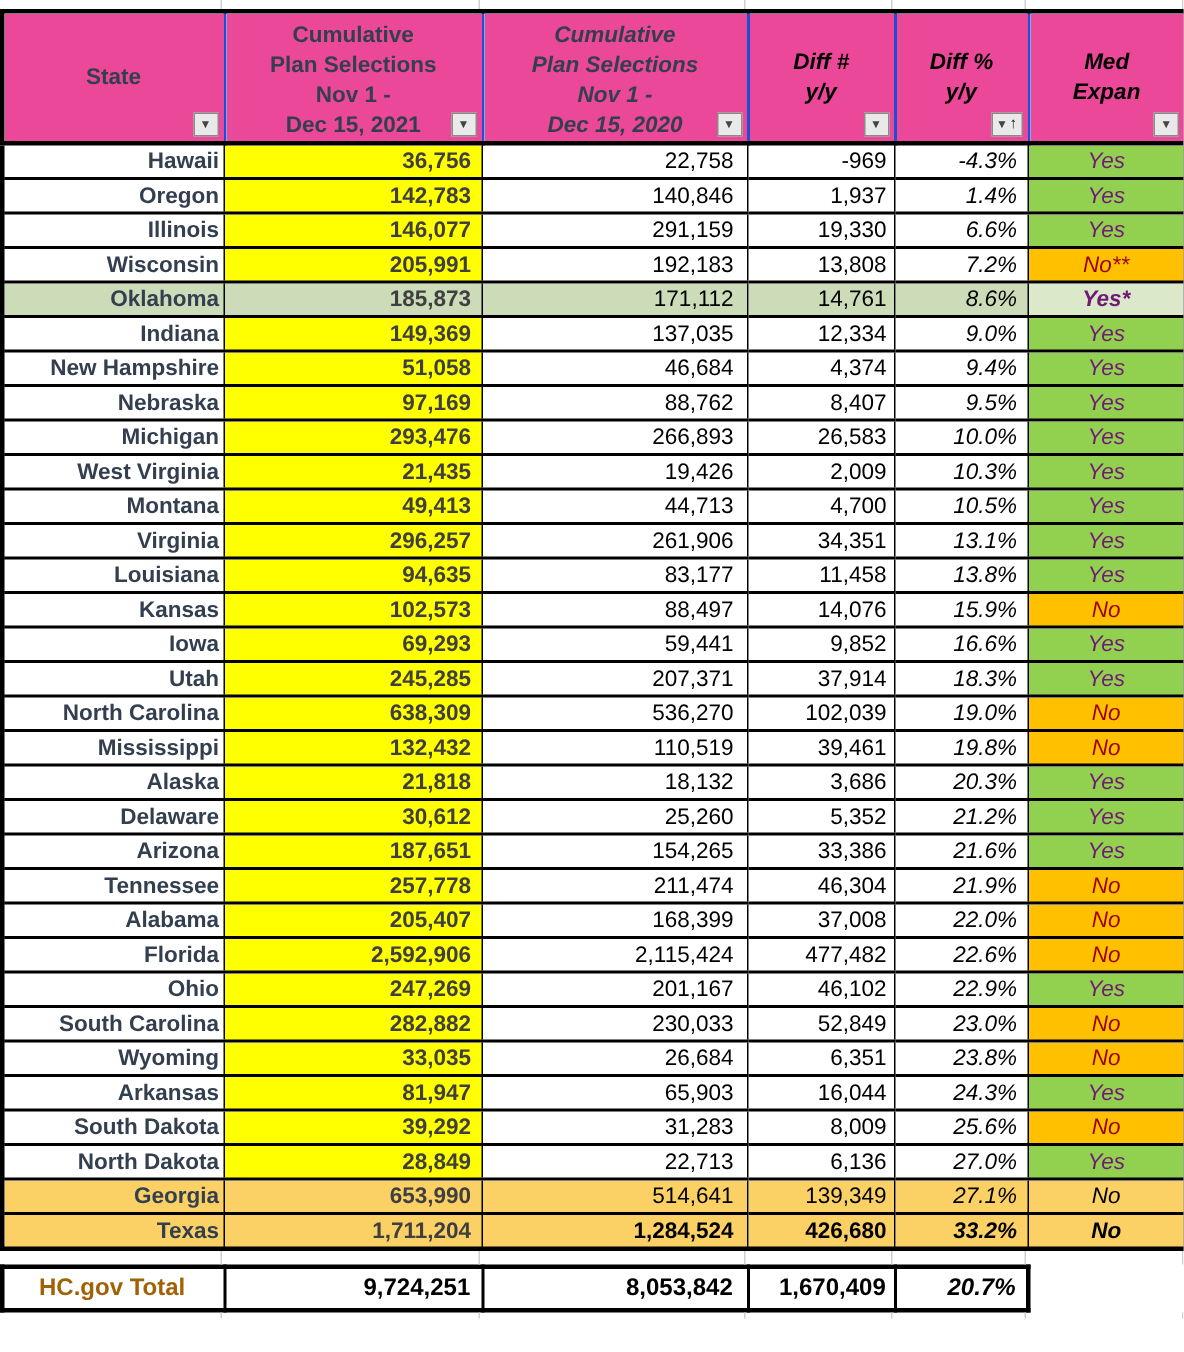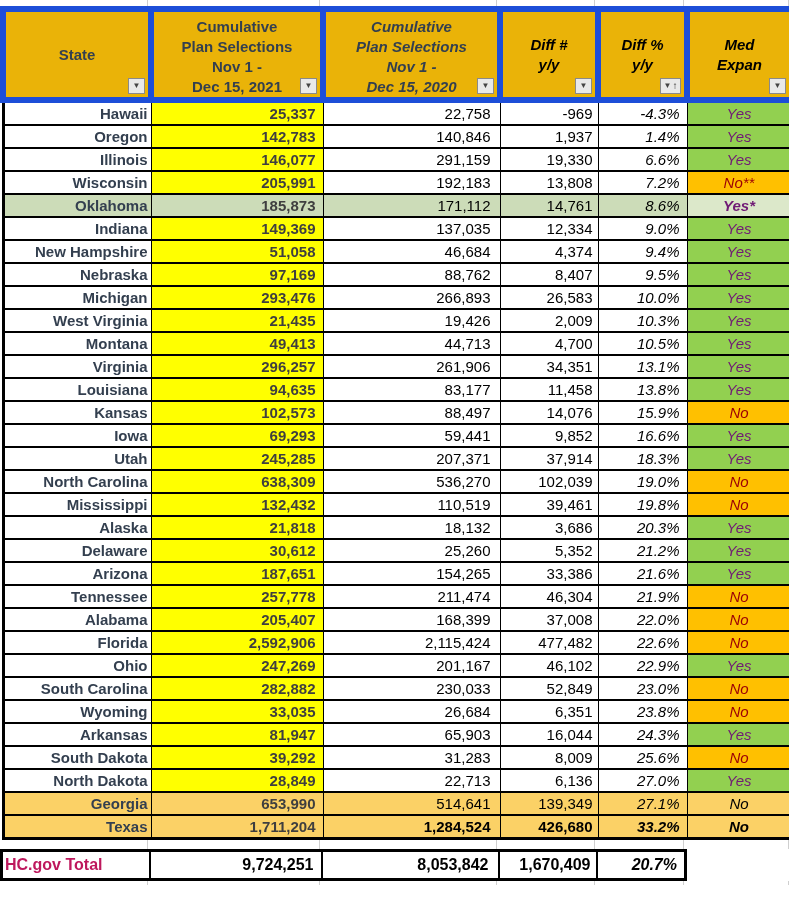--- a/index.html
+++ b/index.html
@@ -11,22 +11,22 @@
   .grid-strip .s{box-sizing:border-box;height:100%;border-right:1px solid #cfcfcf;}
   .strip-top{height:6px;}
   .strip-mid{height:9px;}
   .strip-bottom{height:4px;}
   .s.w0{width:148px;}.s.w1{width:172px;}.s.w2{width:177px;}
   .s.w3{width:98px;}.s.w4{width:89px;}.s.w5{width:105px;}
 
   
   table.data-table{border-collapse:collapse;table-layout:fixed;width:789px;border:3px solid #000;}
   .data-table thead tr{border-bottom:3px solid #000;}
-  .data-table th{position:relative;box-sizing:border-box;height:88px;background:#eab308;
-    border:6px solid #1d4ed8;padding:0;font-size:15px;vertical-align:top;}
+  .data-table th{position:relative;box-sizing:border-box;height:88px;background:#ec4899;
+    border:2px solid #1d4ed8;padding:0;font-size:15px;vertical-align:top;}
   .h .lines{display:flex;flex-direction:column;align-items:center;height:100%;line-height:20px;}
   .h-center .lines{justify-content:center;}
   .h-top .lines{justify-content:flex-start;padding-top:5px;}
   .h-state{color:var(--state-text,#333F4F);font-weight:bold;}
   .h-y21{background:var(--highlight-yellow,#FFFF00);color:var(--state-text,#333F4F);font-weight:bold;}
   .h-y20{color:var(--state-text,#333F4F);font-weight:bold;font-style:italic;}
   .h-diffn,.h-diffp,.h-med{color:#000;font-weight:bold;font-style:italic;}
 
   .fbtn{position:absolute;right:3px;bottom:3px;width:17px;height:16px;box-sizing:border-box;
     background:#e9e9e9;border:1px solid #8a8a8a;display:flex;align-items:center;justify-content:center;
@@ -52,21 +52,21 @@
   tr.row-green td{background:var(--row-green,#CCDCB8)!important;border-top-width:2px;border-bottom-width:2px;}
   tr.row-green td.med-yes-star{background:var(--yes-star-green,#DCE8CA)!important;}
   tr.row-amber td,tr.row-amber-bold td{background:var(--row-amber,#FBD166)!important;}
   tr.row-amber-bold td{font-weight:bold;}
   td.med-amber,td.med-amber-bold{background:var(--row-amber,#FBD166)!important;color:#000;}
 
   
   table.total-table{border-collapse:collapse;table-layout:fixed;width:684px;border:3px solid #000;margin:0;}
   .total-table td{box-sizing:border-box;height:29px;padding:0 2px;font-size:16px;font-weight:bold;
     border:2px solid #000;white-space:nowrap;overflow:hidden;background:#fff;line-height:26px;}
-  .t-label{text-align:left;padding-right:4px!important;color:#be185d;}
+  .t-label{text-align:center;padding-right:4px!important;color:#a16207;}
   .t-y21{background:var(--highlight-yellow,#FFFF00);text-align:right;padding-right:7px!important;}
   .t-y20{text-align:right;padding-right:9px!important;}
   .t-dn{text-align:right;padding-right:5px!important;}
   .t-dp{text-align:right;padding-right:7px!important;font-style:italic;}
 </style>
 </head>
 <body>
 
 <div class="page">
 
@@ -146,21 +146,21 @@
           </div>
           <button class="fbtn">
             <span class="caret">▼</span>
           </button>
         </th>
       </tr>
     </thead>
     <tbody>
         <tr class="row-normal">
           <td class="c-state">Hawaii</td>
-          <td class="c-y21">25,337</td>
+          <td class="c-y21">36,756</td>
           <td class="c-y20">22,758</td>
           <td class="c-dn">-969</td>
           <td class="c-dp">-4.3%</td>
           <td class="c-med med-yes">Yes</td>
         </tr>
         <tr class="row-normal">
           <td class="c-state">Oregon</td>
           <td class="c-y21">142,783</td>
           <td class="c-y20">140,846</td>
           <td class="c-dn">1,937</td>

